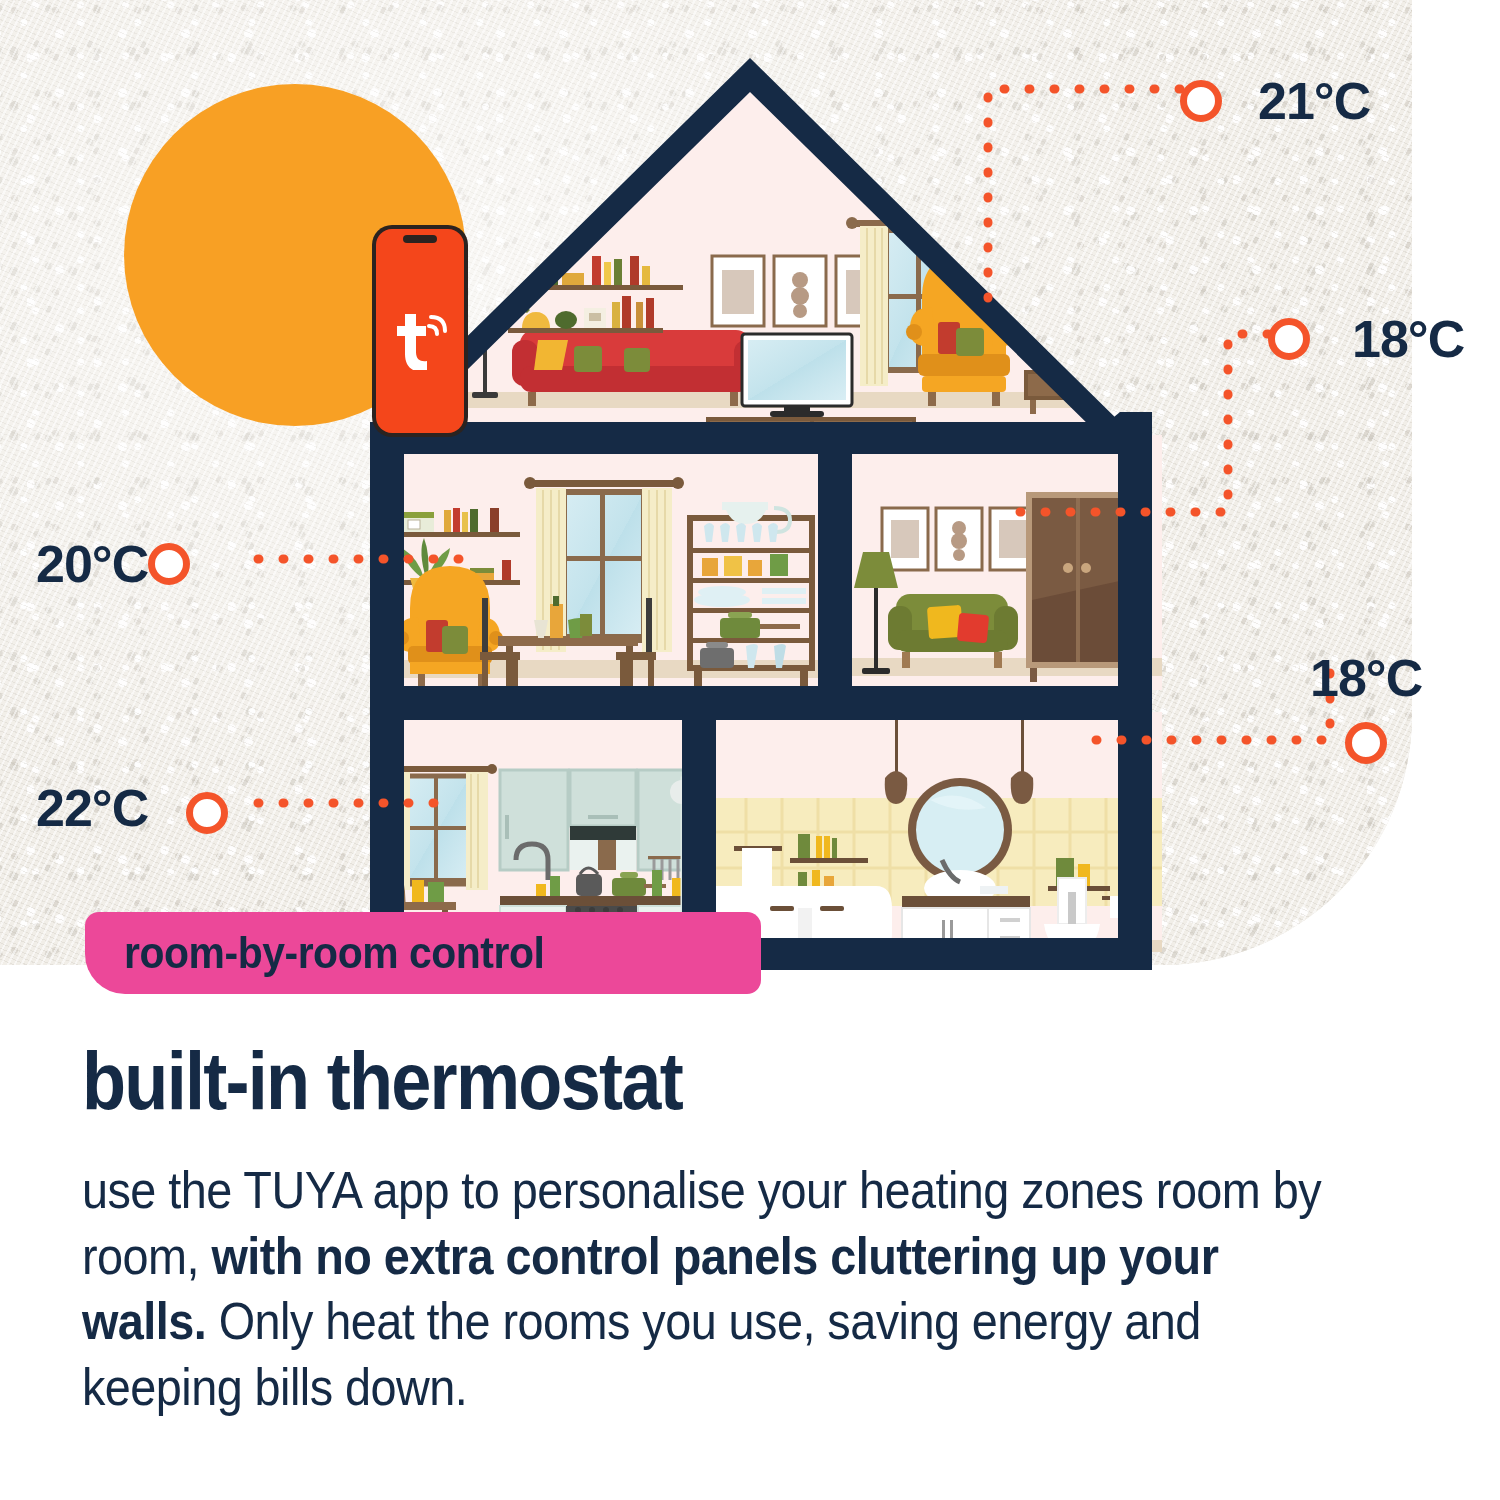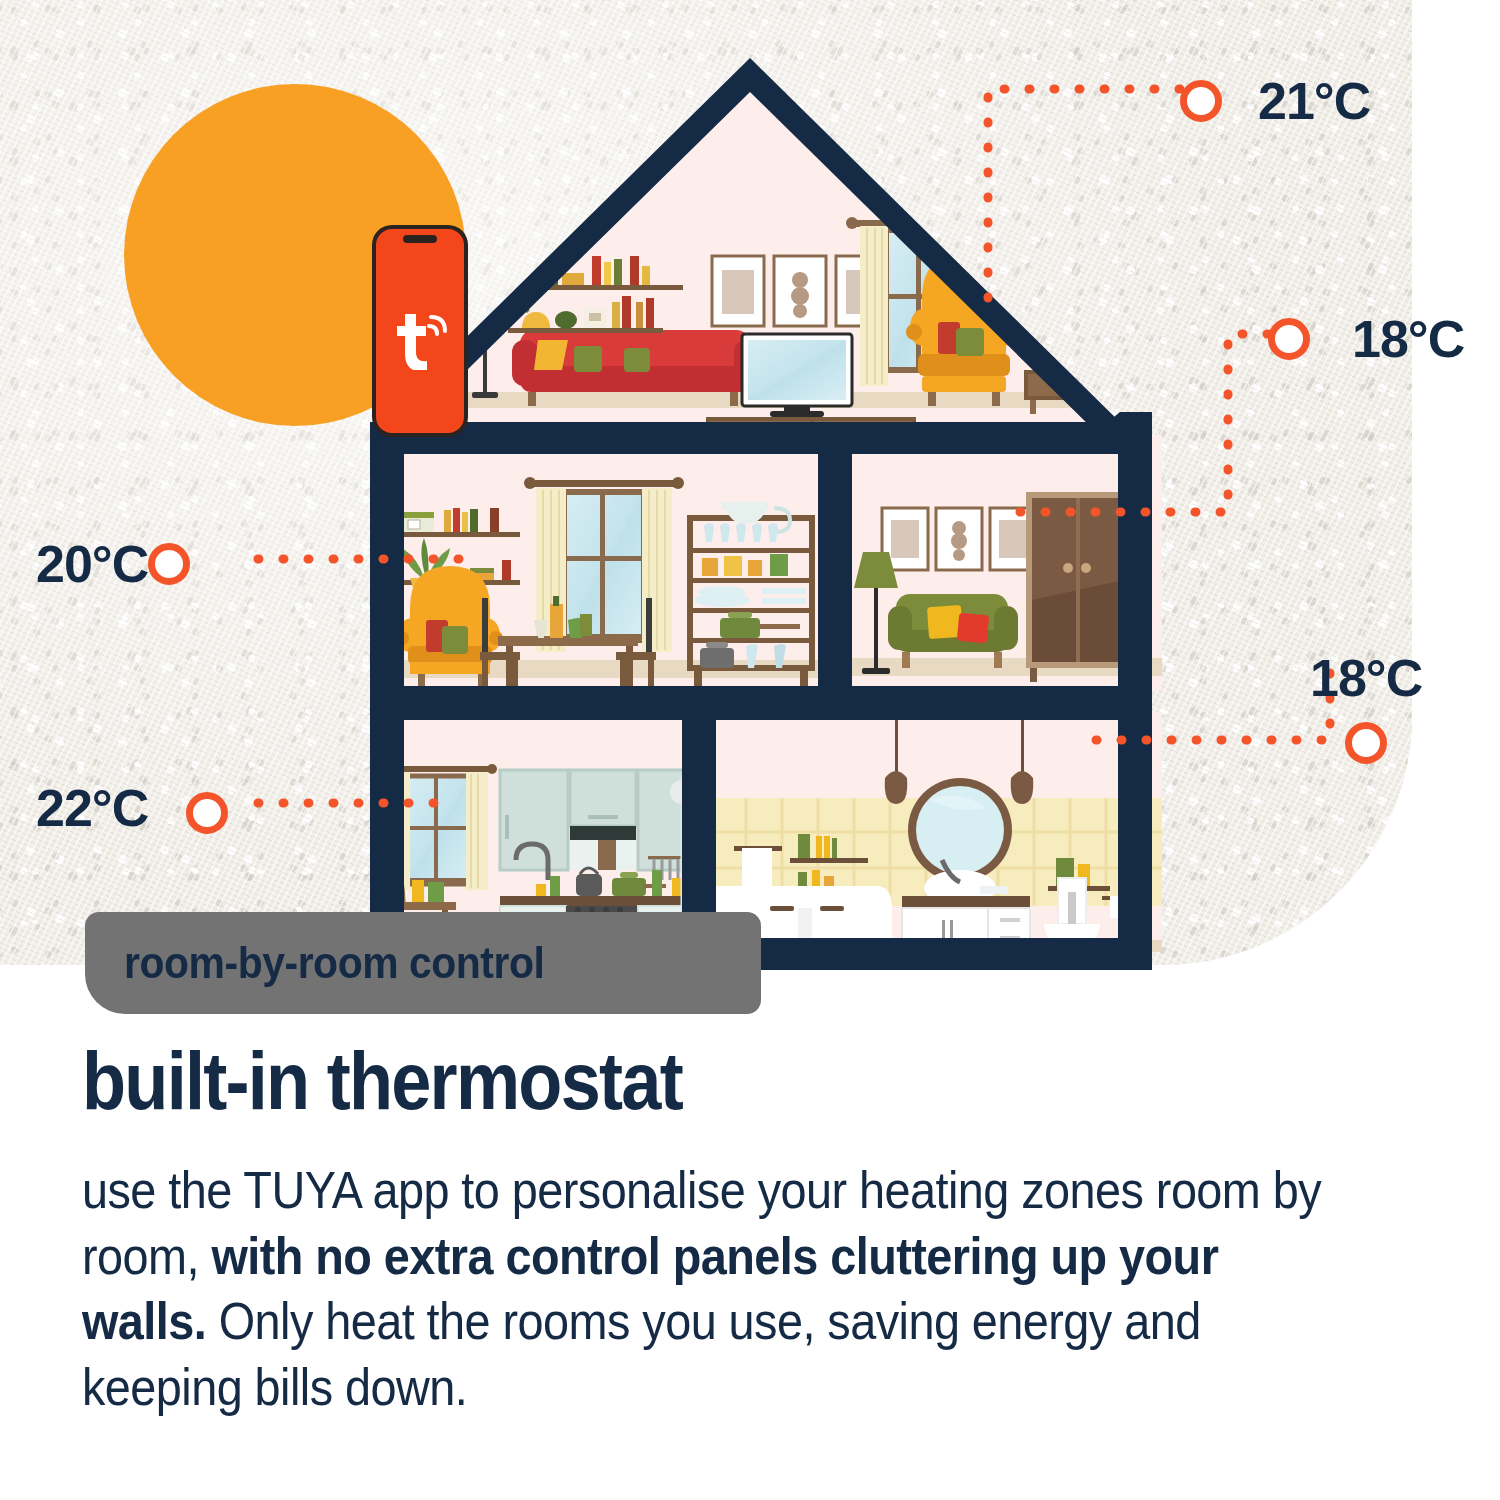--- a/index.html
+++ b/index.html
@@ -50,22 +50,22 @@
   .tmark{position:absolute;display:flex;align-items:center;}
   .ring{width:42px;height:42px;border-radius:50%;background:#ffffff;
         border:7px solid #f4542a;box-sizing:border-box;}
   .tlabel{font-family:"Liberation Sans",sans-serif;font-weight:bold;
         font-size:52px;color:#152a45;letter-spacing:-1px;line-height:1;}
 
   
   .conn{position:absolute;pointer-events:none;}
 
   
-  .badge{position:absolute;left:85px;top:912px;width:676px;height:102px;
-      background:#737373;border-radius:14px 14px 14px 40px;
+  .badge{position:absolute;left:85px;top:912px;width:676px;height:82px;
+      background:#ec4899;border-radius:14px 14px 14px 40px;
       display:flex;align-items:center;}
   .badge span{font-weight:bold;font-size:44px;color:#152a45;
       padding-left:42px;letter-spacing:-.5px;
       transform:scaleX(.93);transform-origin:left center;}
 
   
   .headline{position:absolute;left:82px;top:1040px;font-weight:bold;
       font-size:82px;color:#152a45;letter-spacing:-2px;line-height:1;
       transform:scaleX(.88);transform-origin:left top;white-space:nowrap;}
   .body-copy{position:absolute;left:82px;top:1158px;width:1395px;

